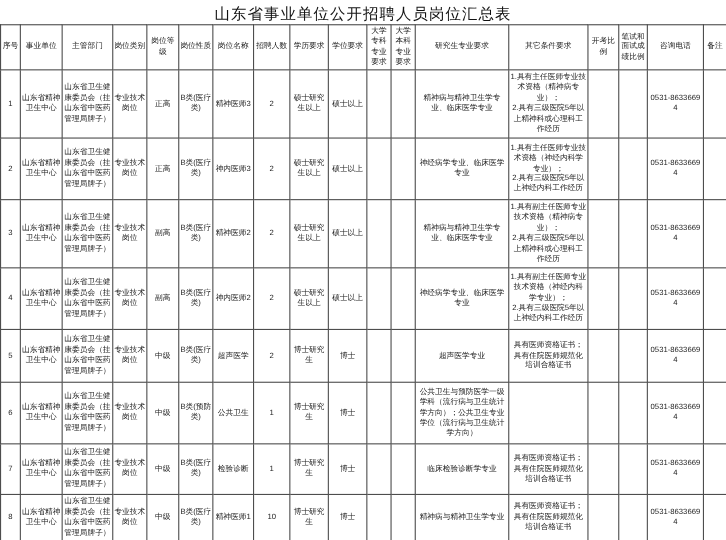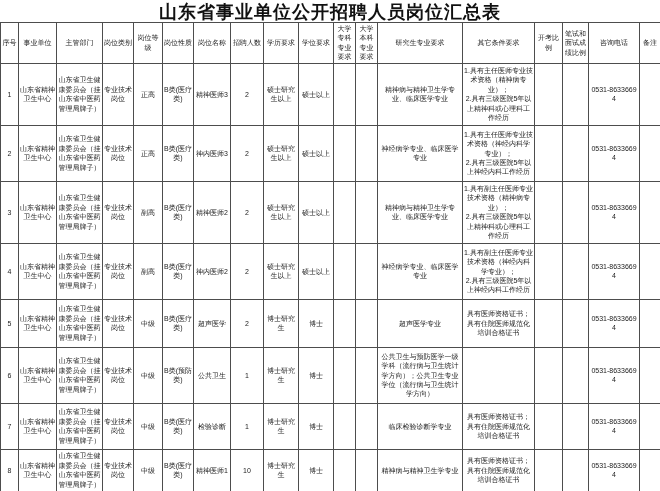--- a/index.html
+++ b/index.html
@@ -3,21 +3,21 @@
 <meta charset="utf-8">
 <style>
   html,body{margin:0;padding:0;background:#ffffff;}
   body{
     width:660px;height:491px;overflow:hidden;
     font-family:"Liberation Sans","DejaVu Sans",sans-serif;
     color:#1c1c1c;
   }
   .page-title{
     width:660px;height:22px;line-height:24px;
-    text-align:center;font-size:18px;font-weight:bold;color:#111;
+    text-align:center;font-size:14px;font-weight:normal;color:#111;
     letter-spacing:1px;
   }
   table{
     border-collapse:collapse;table-layout:fixed;
     width:660px;background:#fff;
   }
   th,td{
     border:1px solid #4d4d4d;
     font-size:7px;line-height:1.35;
     text-align:center;vertical-align:middle;

